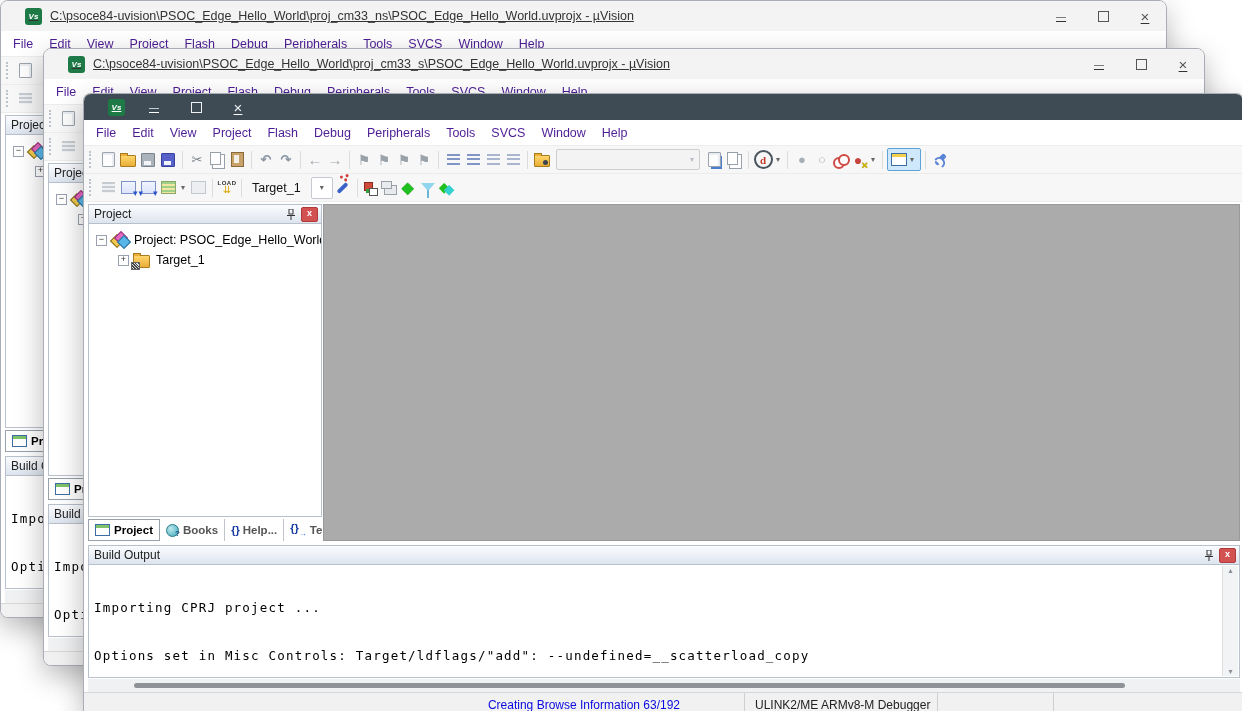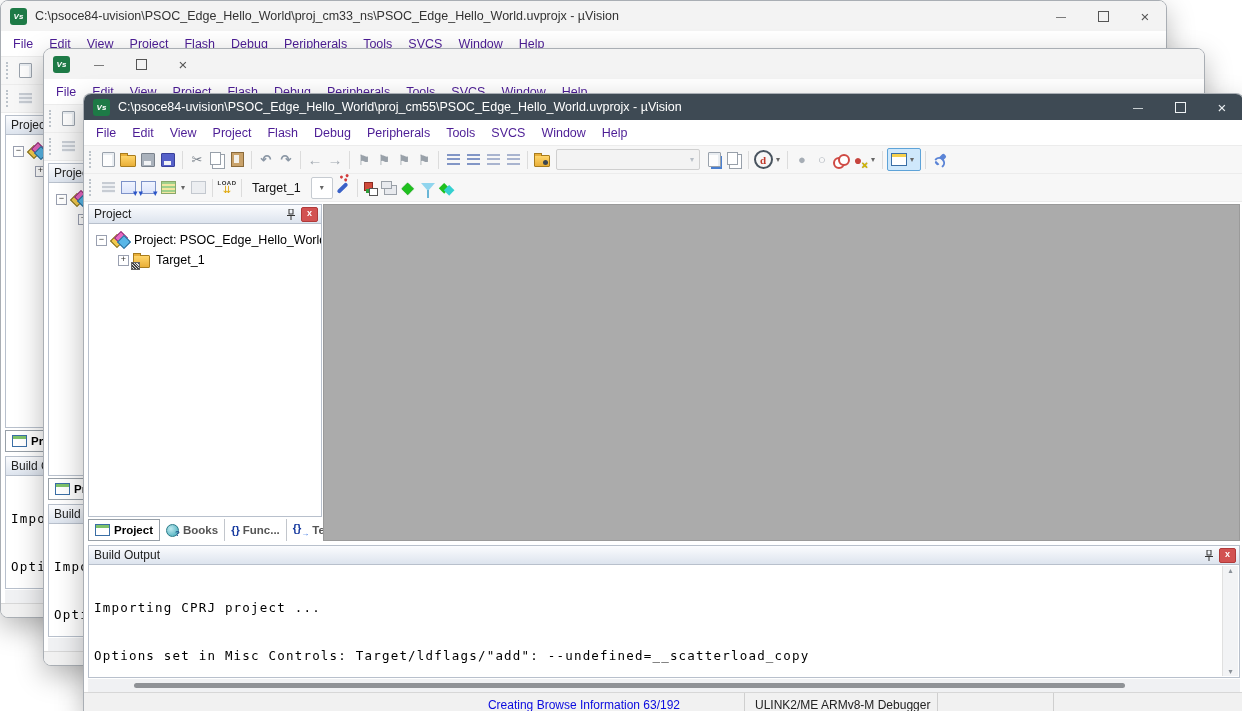--- a/index.html
+++ b/index.html
@@ -5,21 +5,21 @@
   html,body{margin:0;padding:0;width:1242px;height:711px;background:#fff;overflow:hidden;
     font-family:"Liberation Sans",sans-serif;-webkit-font-smoothing:antialiased;}
   .stage{position:relative;width:1242px;height:711px;}
 
   
   .win{position:absolute;display:flex;flex-direction:column;background:#fff;
     border:1px solid #a9aeb4;border-radius:8px;overflow:hidden;
     box-shadow:0 10px 28px rgba(0,0,0,.28);}
   .win.front{border-radius:8px 8px 0 0;border-bottom:3px solid #2433a8;}
   .titlebar{height:30px;flex:none;background:#f3f3f3;color:#333;display:flex;align-items:center;
-    padding:0 0 0 9px;font-size:12.5px;}
+    padding:0 0 0 24px;font-size:12.5px;text-decoration:underline;}
   .front .titlebar{height:26px;background:#3e4a54;color:#fff;}
   .appico{width:17px;height:17px;flex:none;border-radius:3px;background:#1d7a46;color:#fff;
     display:flex;align-items:center;justify-content:center;font-size:8px;font-weight:bold;font-style:italic;margin-right:8px;}
   .appico::before{content:"Vs";}
   .title-text{flex:1;white-space:nowrap;overflow:hidden;}
   .wctl{display:flex;align-items:center;height:100%;flex:none;}
   .wbtn{width:42px;height:100%;display:flex;align-items:center;justify-content:center;font-size:13px;color:#555;}
   .front .wbtn{color:#eef2f4;}
   .wbtn.min::before{content:"—";font-size:10px;}
   .wbtn.max::before{content:"";width:9px;height:9px;border:1px solid currentColor;}
@@ -296,20 +296,21 @@
         </div>
     </div>
     <div class="statusbar">
       <span class="scell s-spacer1"></span>
     </div>
   </div>
 
   <div class="win" style="left:43px;top:48px;width:1160px;height:616px;z-index:2;">
     <div class="titlebar">
       <span class="appico"></span>
+      <span class="title-text">C:\psoce84-uvision\PSOC_Edge_Hello_World\proj_cm33_s\PSOC_Edge_Hello_World.uvprojx - µVision</span>
       <span class="wctl">
         <span class="wbtn min"></span>
         <span class="wbtn max"></span>
         <span class="wbtn cls"></span>
       </span>
     </div>
     <div class="menubar">
       <span class="menu-item">File</span>
       <span class="menu-item">Edit</span>
       <span class="menu-item">View</span>
@@ -406,21 +407,20 @@
         </div>
     </div>
     <div class="statusbar">
       <span class="scell s-spacer1"></span>
     </div>
   </div>
 
   <div class="win front" style="left:83px;top:93px;width:1159px;height:618px;z-index:3;">
     <div class="titlebar">
       <span class="appico"></span>
-      <span class="title-text">C:\psoce84-uvision\PSOC_Edge_Hello_World\proj_cm55\PSOC_Edge_Hello_World.uvprojx - µVision</span>
       <span class="wctl">
         <span class="wbtn min"></span>
         <span class="wbtn max"></span>
         <span class="wbtn cls"></span>
       </span>
     </div>
     <div class="menubar">
       <span class="menu-item">File</span>
       <span class="menu-item">Edit</span>
       <span class="menu-item">View</span>
@@ -590,21 +590,21 @@
           <span class="tab active">
               <span class="tabico-prj"></span>
               <span>Project</span>
             </span>
           <span class="tab">
               <span class="tabico-books"></span>
               <span>Books</span>
             </span>
           <span class="tab">
               <span class="braces"></span>
-              <span>Func...</span>
+              <span>Help...</span>
             </span>
           <span class="tab">
               <span class="braces arrow"></span>
               <span>Temp...</span>
             </span>
         </div>
       </div>
       <div class="editor-area"></div>
     </div>
 

